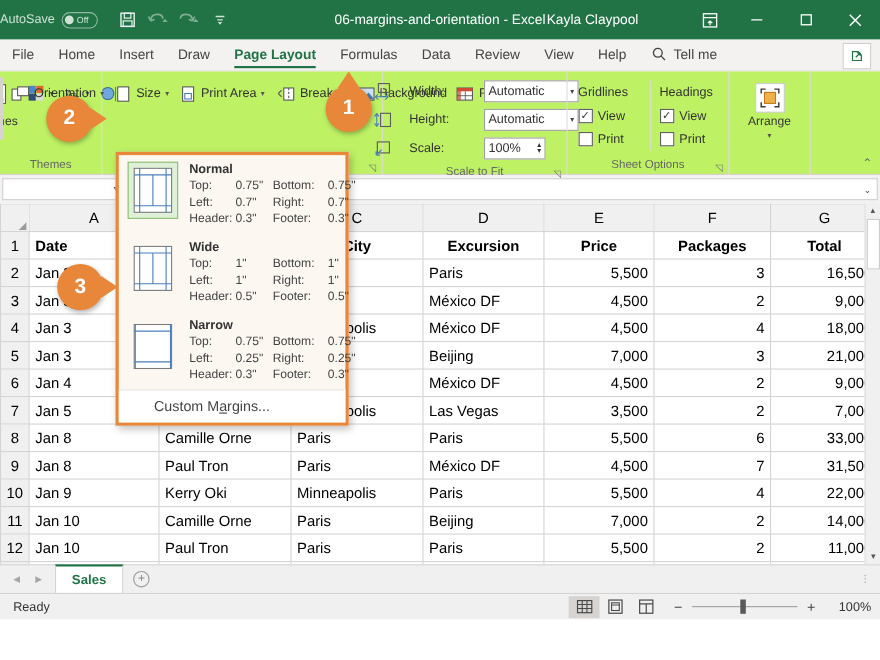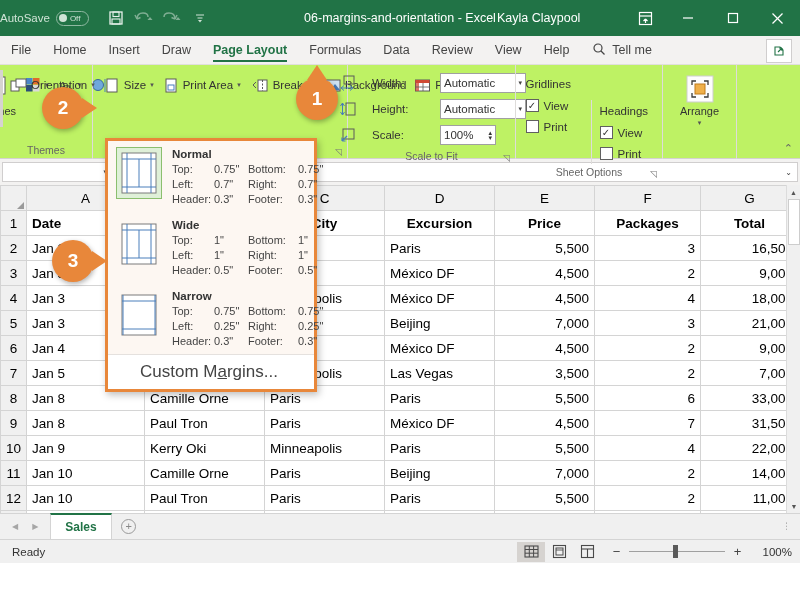--- a/index.html
+++ b/index.html
@@ -108,21 +108,21 @@
   .combo {
     width: 86px; height: 20px; border: 1px solid #a0a0a0; background: #fff;
     display: flex; align-items: center; padding: 0 3px; font-size: 11.5px;
     justify-content: space-between;
   }
   .spin { width: 56px; }
   .spinarrows { display: flex; flex-direction: column; line-height: 5px; font-size: 7px; color: #333; }
 
   .sheetopt-cols { display: flex; gap: 2px; padding-top: 3px; }
   .soc { width: 66px; display: flex; flex-direction: column; align-items: flex-start; }
-  .soc + .soc { border-left: 1px solid #dedcda; padding-left: 5px; margin-top: 27px; }
+  .soc + .soc { border-left: 1px solid #dedcda; padding-left: 5px; }
   .soc-head { font-size: 11.5px; color: #333; height: 22px; display: flex; align-items: center; padding-left: 3px;}
   .cbrow { display: flex; align-items: center; gap: 5px; height: 21px; font-size: 11.5px; color: #333; padding-left: 3px;}
   .cbox {
     width: 13px; height: 13px; border: 1px solid #606060; background: #fff;
     display: flex; align-items: center; justify-content: center;
     font-size: 10px; color: #333; line-height: 1;
   }
   .collapse-ribbon { position: absolute; right: 7px; bottom: 3px; font-size: 11px; color: #666; }
 
   
@@ -223,21 +223,21 @@
     width: 46px; height: 52px; flex: 0 0 46px; display: flex;
     align-items: center; justify-content: center;
   }
   .mthumb.sel { background: #dff0d8; border: 1px solid #8bbf6e; }
   .mtext { font-size: 11px; color: #444; padding-top: 1px; }
   .mtitle { font-weight: bold; font-size: 11.5px; color: #333; margin-bottom: 2px; }
   .mgrid { display: grid; grid-template-columns: 42px 34px 50px 34px; row-gap: 1px; }
   .mgrid span { line-height: 14px; }
   .mcustom {
     background: #fff; border-top: 1px solid #e5e1de; padding: 7px 0 7px 32px;
-    font-size: 17px; color: #444;
+    font-size: 13px; color: #444;
   }
   .mcustom u { text-decoration: underline; }
 
   
   .badge {
     position: absolute; width: 42px; height: 42px; border-radius: 50%;
     background: #e8873a; color: #fff; font-size: 19px; font-weight: bold;
     display: flex; align-items: center; justify-content: center;
     z-index: 60; box-shadow: 1px 2px 5px rgba(0,0,0,0.3);
   }

